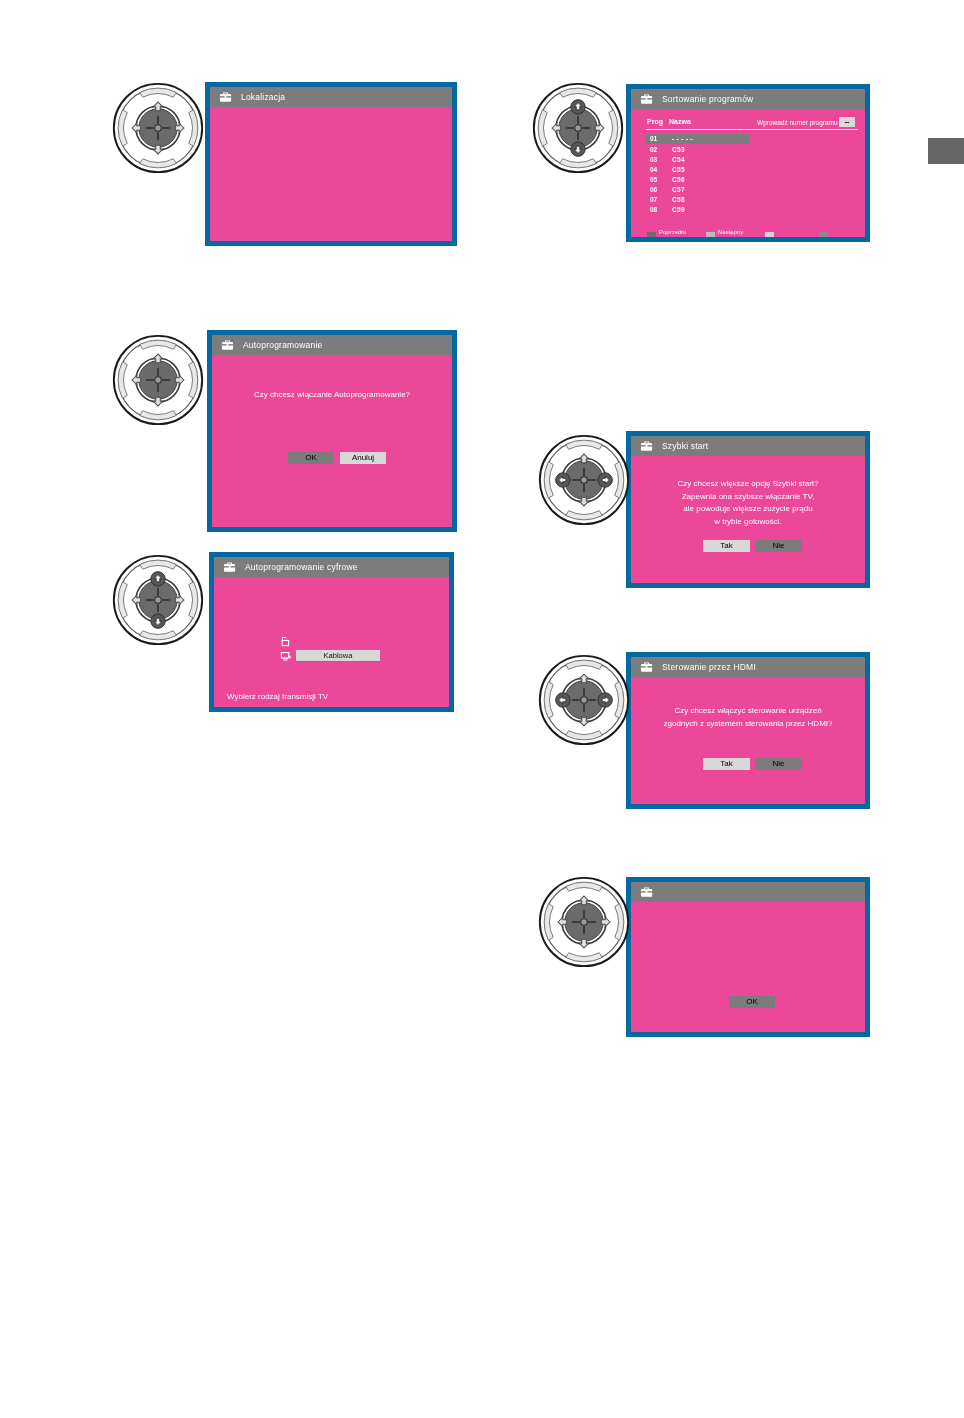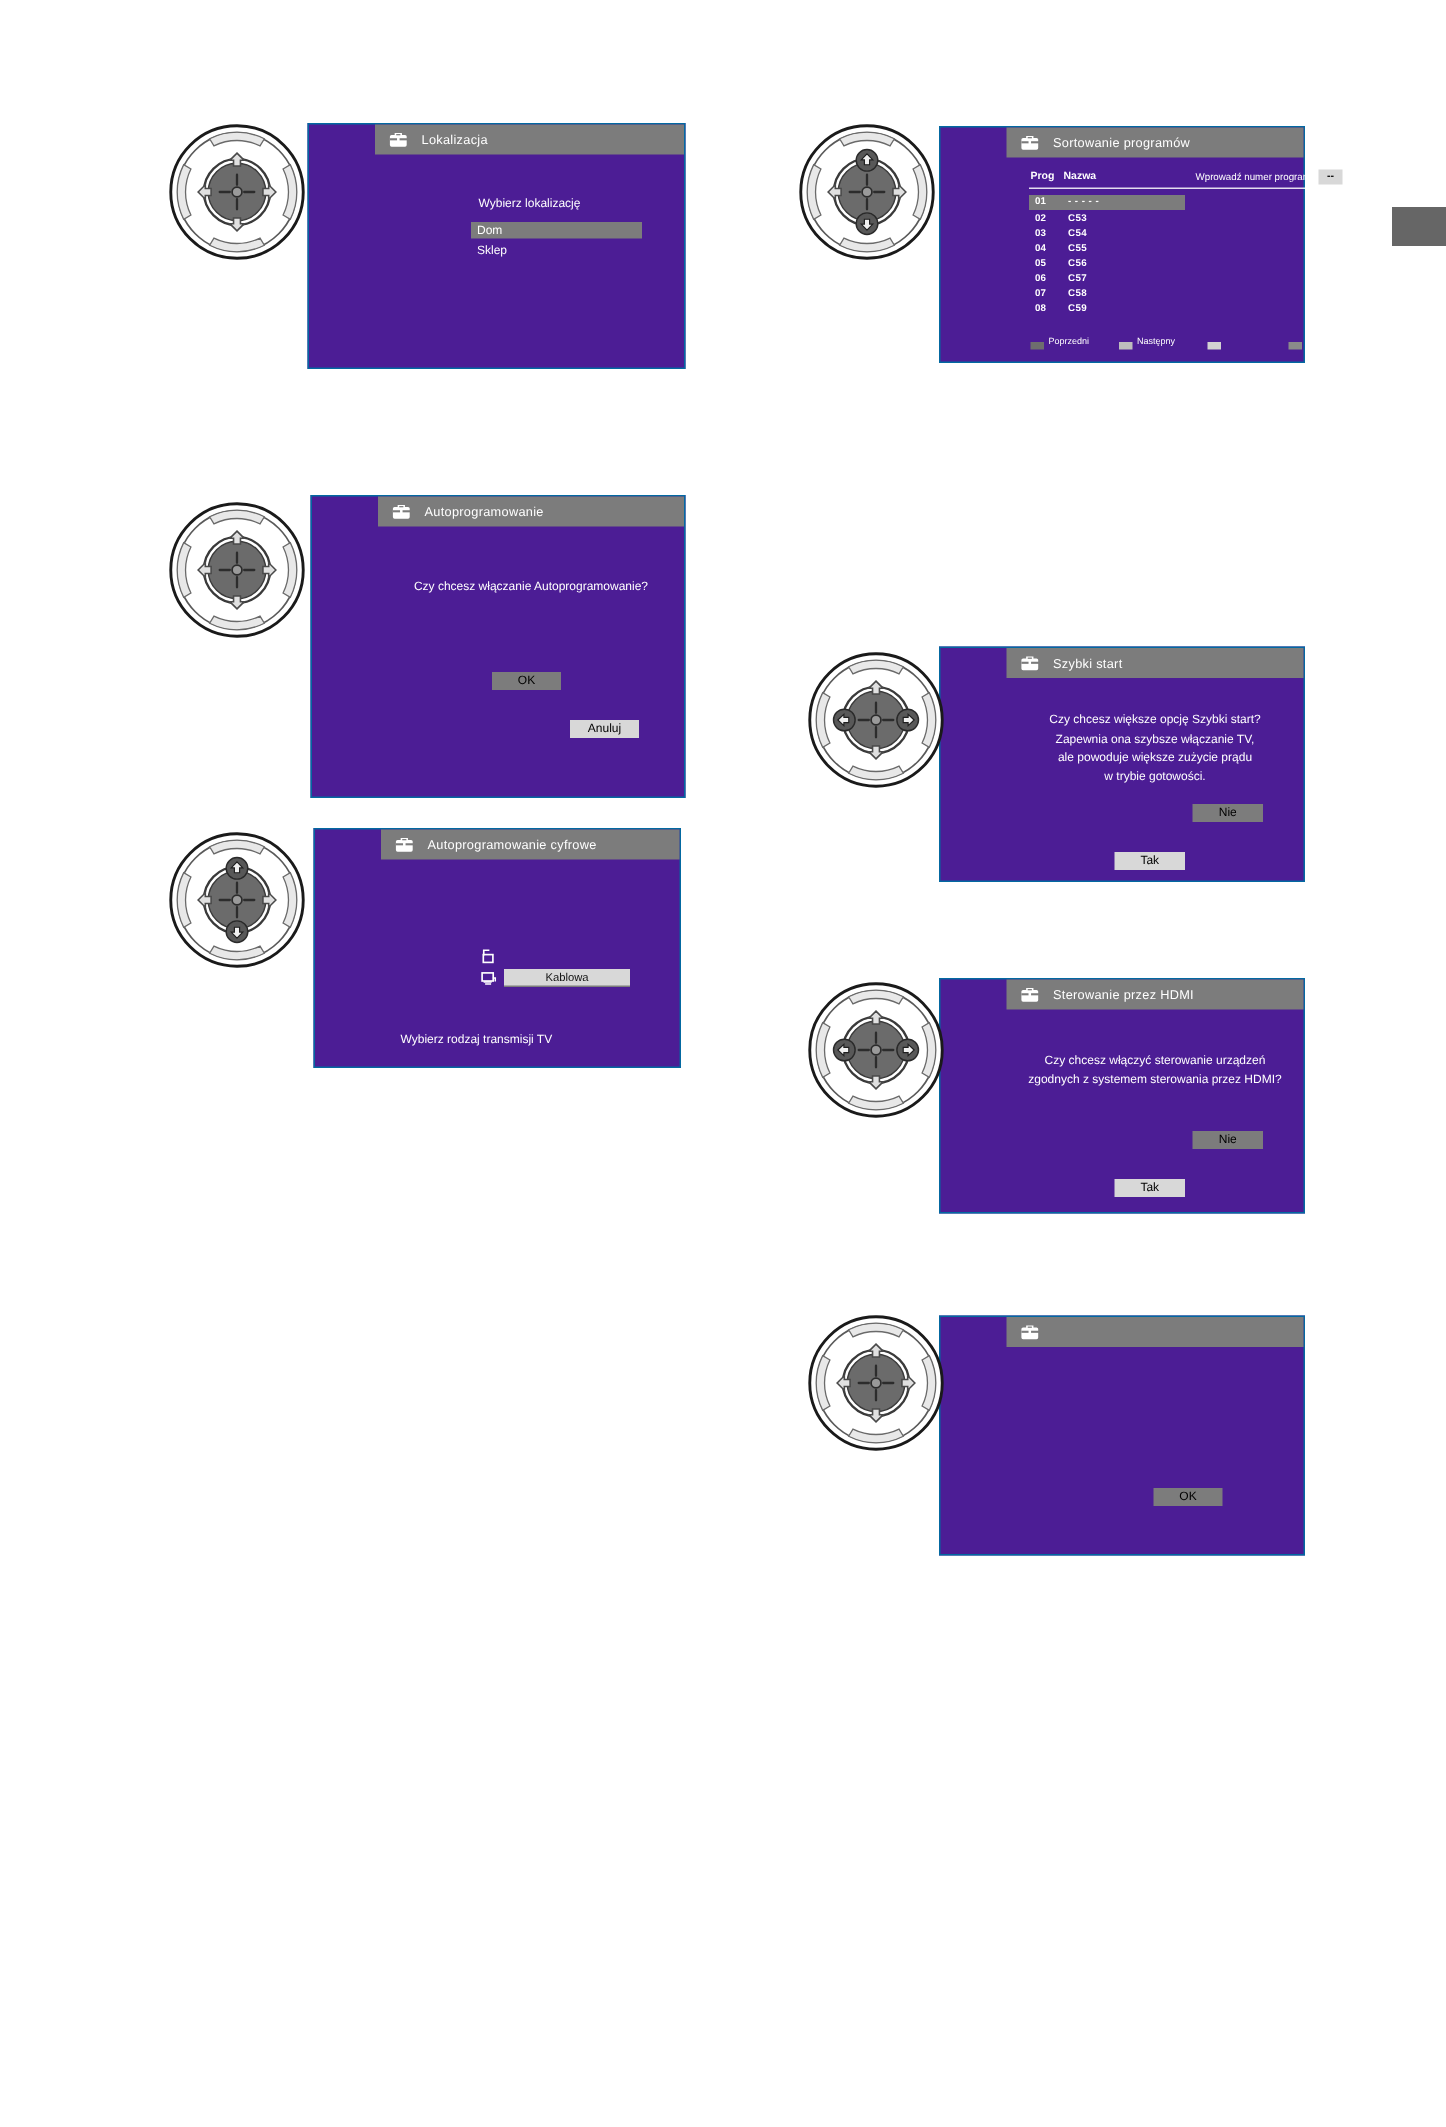--- a/index.html
+++ b/index.html
@@ -24,24 +24,23 @@
     height: 26px;
     background: #666666;
   }
 
   
   .abs { position: absolute; }
 
   
   .osd {
     position: absolute;
-    background: #4c1d95;
-    border: 1px solid #0369a1;
+    background: #ec4899;
+    border: 5px solid #0369a1;
     box-sizing: border-box;
-    padding-left: 44px;
   }
   .osd-title {
     height: 20px;
     background: #7c7c7c;
     display: flex;
     align-items: center;
     padding-left: 8px;
     box-sizing: border-box;
   }
   .osd-title .t-label {
@@ -84,21 +83,21 @@
   .btn {
     position: absolute;
     font-size: 8px;
     text-align: center;
     line-height: 12px;
     height: 12px;
     box-sizing: border-box;
     white-space: nowrap;
   }
   .btn.dark  { background: #7c7c7c; color: #000000; font-weight: normal; }
-  .btn.light { background: #d8d8d8; color: #000000; margin-top: 32px; }
+  .btn.light { background: #d8d8d8; color: #000000; }
 
   
   .tbl-head {
     position: absolute;
     font-size: 7px;
     color: #ffffff;
     font-weight: bold;
     white-space: nowrap;
   }
   .tbl-rule {
@@ -196,25 +195,20 @@
     </g>
   </defs>
 </svg>
 
 <div class="osd" style="left:205px; top:82px; width:252px; height:164px;">
   <div class="osd-title">
     <svg class="toolbox-icon" width="16" height="14" viewBox="0 0 17 15">
         <use href="#ic-toolbox"></use>
       </svg>
     <span class="t-label">Lokalizacja</span>
-  </div>
-  <div class="osd-body">
-    <div class="center-text" style="top:28px;">Wybierz lokalizację</div>
-    <div class="opt-row sel" style="left:64px; top:45px; width:114px;">Dom</div>
-    <div class="opt-row" style="left:64px; top:58px; width:114px;">Sklep</div>
   </div>
 </div>
 
 <div class="osd" style="left:626px; top:84px; width:244px; height:158px;">
   <div class="osd-title">
     <svg class="toolbox-icon" width="16" height="14" viewBox="0 0 17 15">
         <use href="#ic-toolbox"></use>
       </svg>
     <span class="t-label">Sortowanie programów</span>
   </div>

